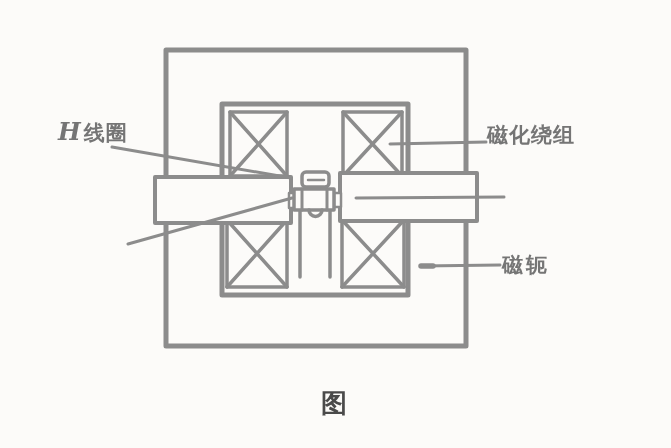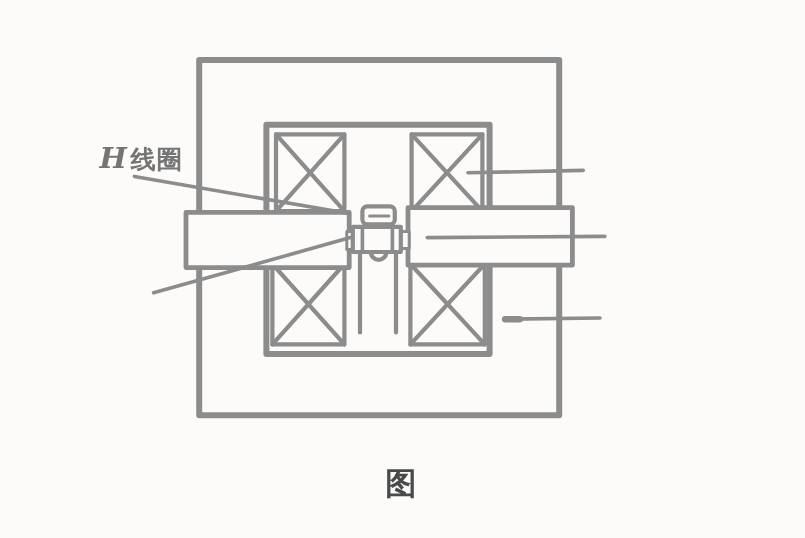--- a/index.html
+++ b/index.html
@@ -113,25 +113,27 @@
     <line class="ln" x1="112" y1="147" x2="291" y2="178" stroke-width="3"></line>
     <line class="ln" x1="128" y1="244" x2="292" y2="198" stroke-width="3"></line>
     <line class="ln" x1="390" y1="144" x2="486" y2="142" stroke-width="3"></line>
     <line class="ln" x1="356" y1="198" x2="504" y2="197" stroke-width="3"></line>
     <g>
       <line class="ln" x1="421" y1="266" x2="500" y2="265" stroke-width="3"></line>
       <line class="ln" x1="421" y1="266" x2="433" y2="266" stroke-width="5.5"></line>
     </g>
   </svg>
 
-  <div class="lbl" style="left:58px;top:117px;margin-left:25px;">
+  <div class="lbl" style="left:58px;top:117px;">
     <span class="serif-letter">H</span><span>线圈</span>
   </div>
 
 
+  <div class="lbl" style="left:487px;top:121px;">磁化绕组</div>
 
 
+  <div class="lbl" style="left:502px;top:251px;letter-spacing:3px;">磁轭</div>
 
   <div class="caption">
     <span class="cap-prefix">图</span>
   </div>
 
 </div>
 
 </body></html>

